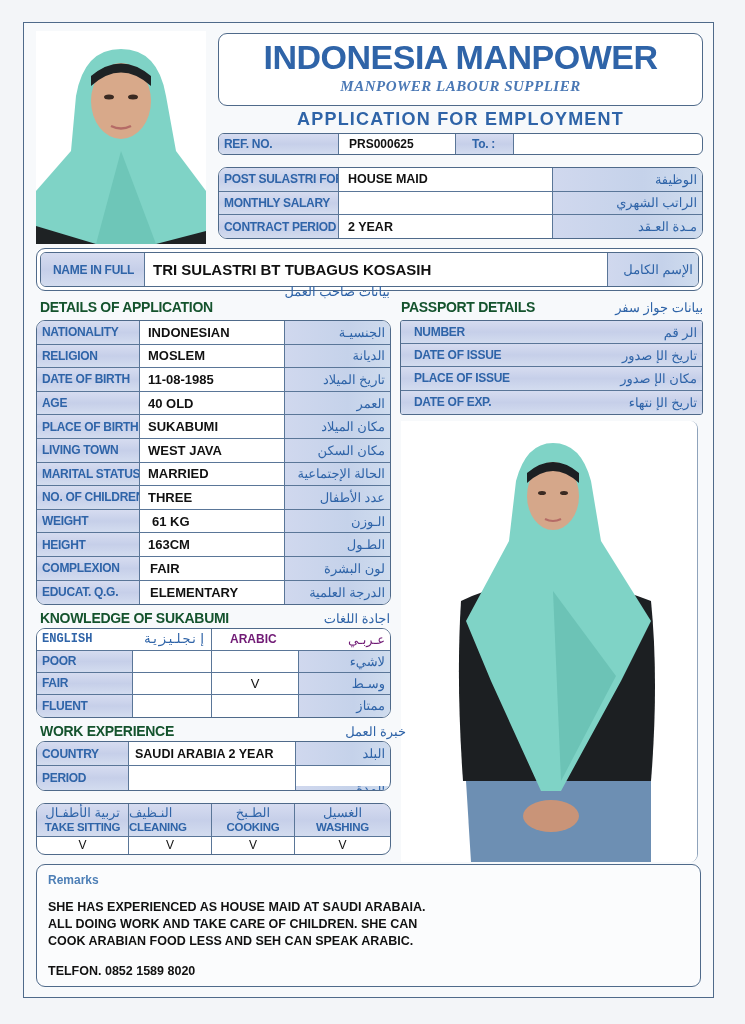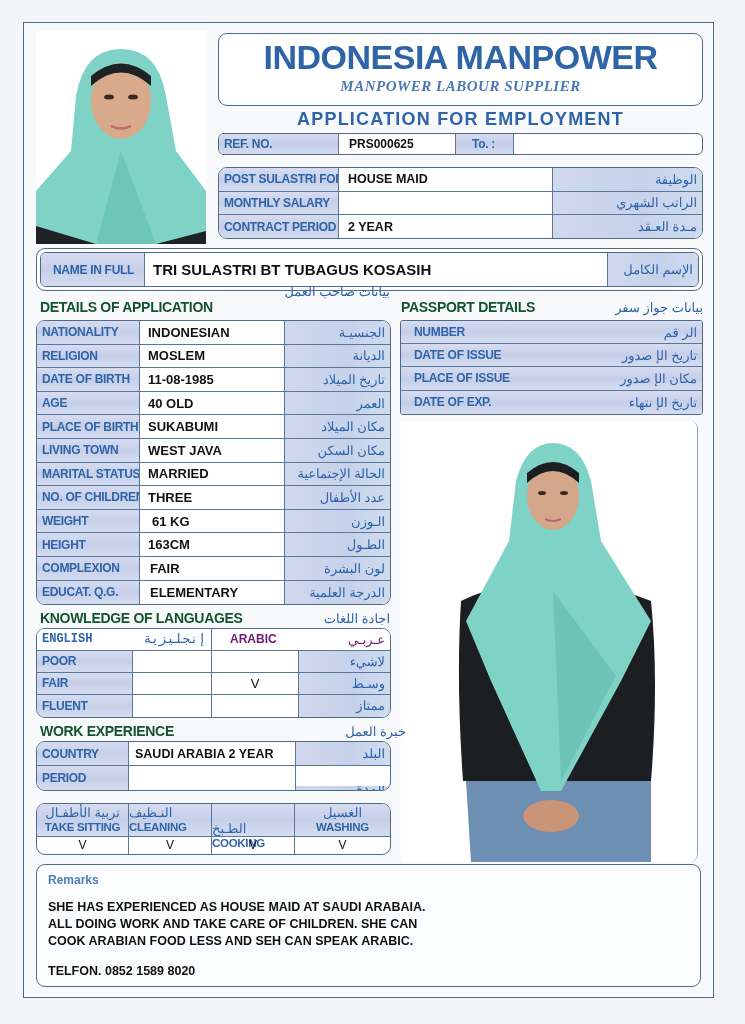--- a/index.html
+++ b/index.html
@@ -175,21 +175,21 @@
     <path d="M152 170 L215 255 L160 360 Z" fill="#6cc3b6"></path>
     <ellipse cx="152" cy="75" rx="26" ry="34" fill="#d5a78a"></ellipse>
     <path d="M126 62 Q152 38 178 62 L178 52 Q152 30 126 52 Z" fill="#1c1f22"></path>
     <ellipse cx="141" cy="72" rx="4" ry="2" fill="#3a2a22"></ellipse>
     <ellipse cx="163" cy="72" rx="4" ry="2" fill="#3a2a22"></ellipse>
     <path d="M144 98 Q152 102 160 98" stroke="#b56b66" stroke-width="2" fill="none"></path>
     <ellipse cx="150" cy="395" rx="28" ry="16" fill="#c99478"></ellipse>
   </svg>
 </div>
 
-<div class="abs sec-title" style="left:40px;top:610px;">KNOWLEDGE OF LANGUAGES</div>
+<div class="abs sec-title" style="left:40px;top:610px;">KNOWLEDGE OF SUKABUMI</div>
 <div class="abs sec-ar" style="left:240px;top:611px;width:150px;text-align:right;">اجادة اللغات</div>
 
 <div class="abs rbox" style="left:36px;top:628px;width:355px;height:90px;">
   <div class="row" style="height:21.5px;background:#fff;">
     <div class="cell" style="width:175px;justify-content:space-between;color:#2f64a8;font-weight:bold;font-size:12px;font-family:Liberation Mono, monospace;">
       <span>ENGLISH</span>
       <span style="font-weight:normal;font-size:13px;">إنجليزية</span>
     </div>
     <div class="cell" style="flex:1;justify-content:space-between;color:#701a75;font-weight:bold;font-size:12px;border-right:none;padding-left:18px;">
       <span>ARABIC</span>
@@ -241,21 +241,21 @@
     <div class="val" style="flex:1;text-align:center;font-weight:normal;font-size:12px;line-height:16px;">V</div>
   </div>
   <div style="width:83px;border-right:1px solid #5a7698;display:flex;flex-direction:column;">
     <div class="lbl" style="height:33px;border-bottom:1px solid #5a7698;text-align:left;line-height:14px;padding-top:2px;">
         <div style="font-weight:normal;font-size:13px;">النـظيف</div>
         <div style="font-size:11.5px;">CLEANING</div>
       </div>
     <div class="val" style="flex:1;text-align:center;font-weight:normal;font-size:12px;line-height:16px;">V</div>
   </div>
   <div style="width:83px;border-right:1px solid #5a7698;display:flex;flex-direction:column;">
-    <div class="lbl" style="height:33px;border-bottom:1px solid #5a7698;line-height:14px;padding-top:18px;">
+    <div class="lbl" style="height:33px;border-bottom:1px solid #5a7698;text-align:center;line-height:14px;padding-top:2px;">
         <div style="font-weight:normal;font-size:13px;">الطـبخ</div>
         <div style="font-size:11.5px;">COOKING</div>
       </div>
     <div class="val" style="flex:1;text-align:center;font-weight:normal;font-size:12px;line-height:16px;">V</div>
   </div>
   <div style="flex:1;display:flex;flex-direction:column;">
     <div class="lbl" style="height:33px;border-bottom:1px solid #5a7698;text-align:center;line-height:14px;padding-top:2px;">
         <div style="font-weight:normal;font-size:13px;">الغسيل</div>
         <div style="font-size:11.5px;">WASHING</div>
       </div>

